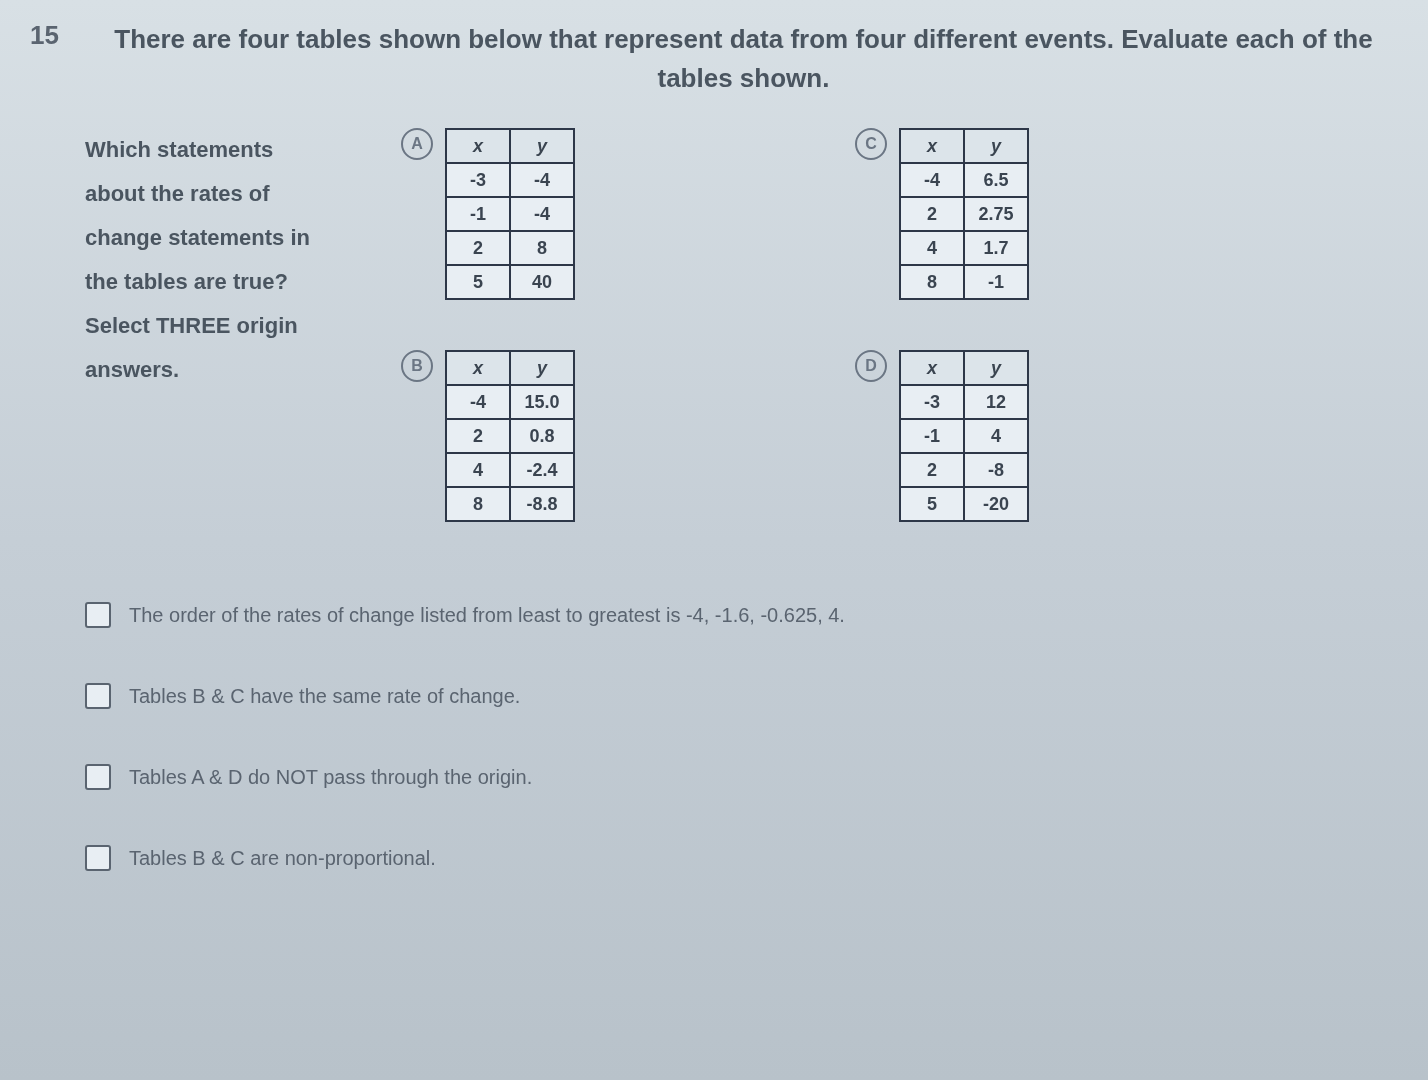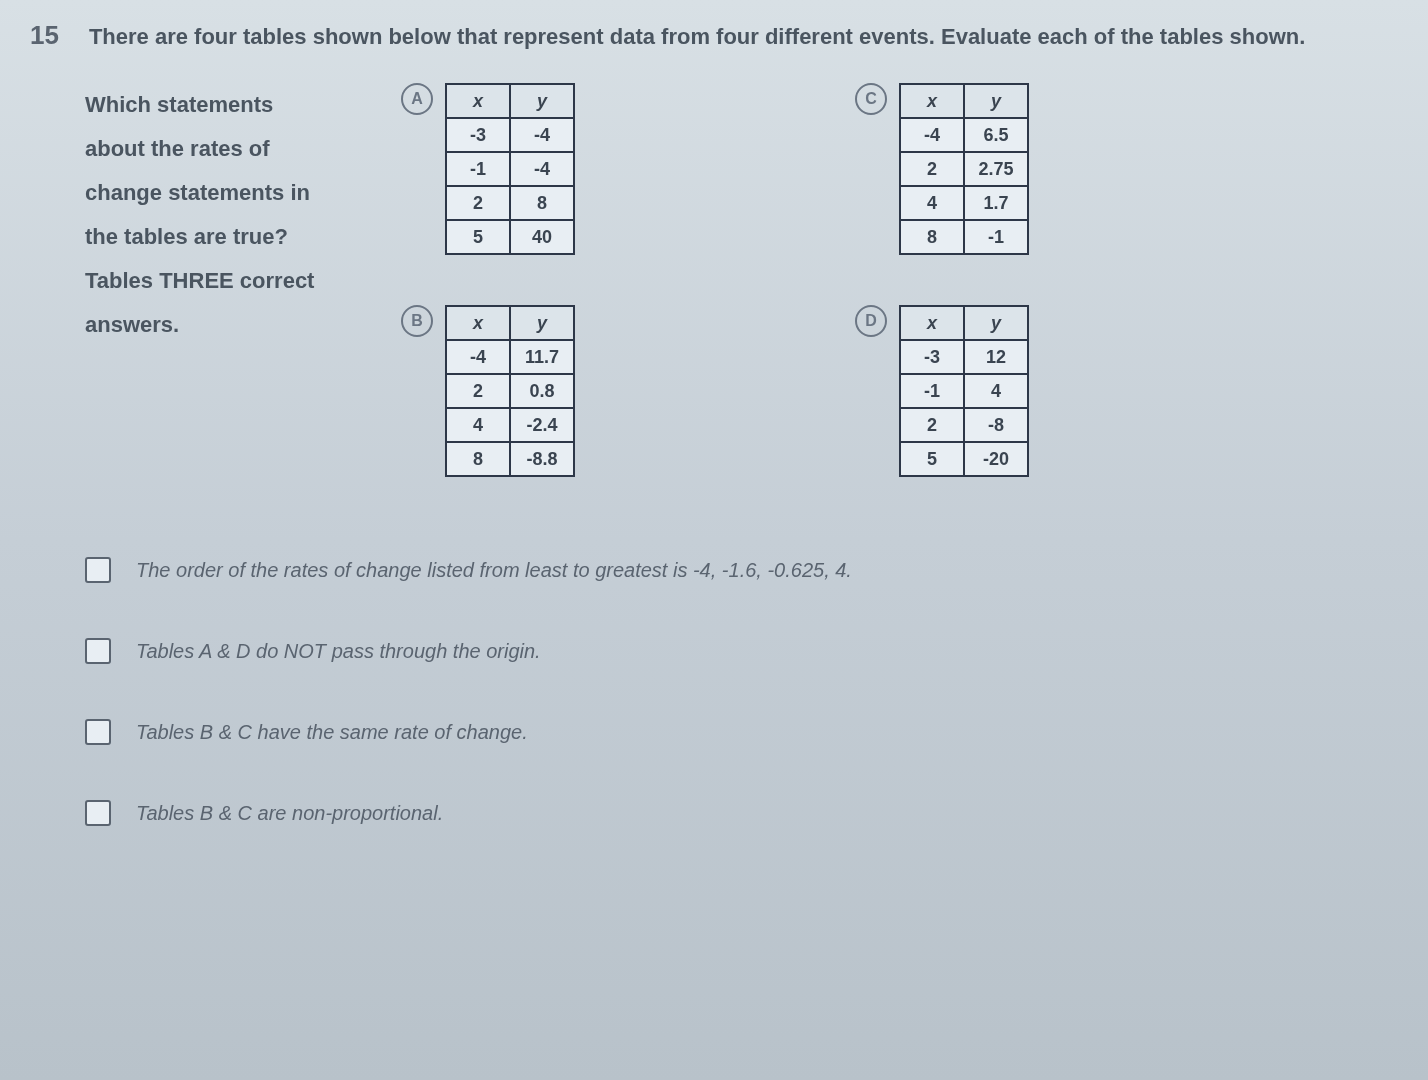--- a/index.html
+++ b/index.html
@@ -19,21 +19,21 @@
       text-align: center;
     }
     .question-number {
       font-size: 26px;
       font-weight: bold;
       color: #5a6470;
       margin-right: 30px;
       flex-shrink: 0;
     }
     .question-text {
-      font-size: 22px;
+      font-size: 26px;
       font-weight: bold;
       color: #4a5560;
       line-height: 1.5;
     }
     .content-row {
       display: flex;
       margin-left: 55px;
       gap: 36px;
       margin-bottom: 30px;
     }
@@ -83,23 +83,22 @@
     td {
       font-style: normal;
     }
     .answers {
       margin-left: 55px;
       margin-top: 80px;
     }
     .answer-row {
       display: flex;
       align-items: center;
-      gap: 25px;
+      gap: 18px;
       margin-bottom: 55px;
-      font-style: italic;
     }
     .checkbox {
       width: 22px;
       height: 22px;
       border: 2px solid #5a6470;
       border-radius: 3px;
       background: #e8eef3;
       flex-shrink: 0;
       cursor: pointer;
     }
@@ -124,21 +123,21 @@
   <div class="question-number">15</div>
   <div class="question-text">There are four tables shown below that represent data from four different events. Evaluate each of the tables shown.</div>
 </div>
 
 <div class="content-row">
   <div class="left-text">
     <div>Which statements</div>
     <div>about the rates of</div>
     <div>change statements in</div>
     <div>the tables are true?</div>
-    <div>Tables THREE correct</div>
+    <div>Select THREE origin</div>
     <div>answers.</div>
   </div>
 
   <div class="tables-section">
     <div class="tables-row">
       <div class="table-group">
         <div class="table-label">A</div>
         <table>
           <tbody>
               <tr>
@@ -198,21 +197,21 @@
       <div class="table-group">
         <div class="table-label">B</div>
         <table>
           <tbody>
               <tr>
                 <th>x</th>
                 <th>y</th>
               </tr>
           <tr>
                 <td>-4</td>
-                <td>11.7</td>
+                <td>15.0</td>
               </tr>
           <tr>
                 <td>2</td>
                 <td>0.8</td>
               </tr>
           <tr>
                 <td>4</td>
                 <td>-2.4</td>
               </tr>
           <tr>
@@ -254,23 +253,23 @@
   </div>
 </div>
 
 <div class="answers">
   <div class="answer-row">
     <div class="checkbox"></div>
     <div class="answer-text">The order of the rates of change listed from least to greatest is -4, -1.6, -0.625, 4.</div>
   </div>
   <div class="answer-row">
     <div class="checkbox"></div>
+    <div class="answer-text">Tables B &amp; C have the same rate of change.</div>
+  </div>
+  <div class="answer-row">
+    <div class="checkbox"></div>
     <div class="answer-text">Tables A &amp; D do NOT pass through the origin.</div>
   </div>
   <div class="answer-row">
     <div class="checkbox"></div>
-    <div class="answer-text">Tables B &amp; C have the same rate of change.</div>
-  </div>
-  <div class="answer-row">
-    <div class="checkbox"></div>
     <div class="answer-text">Tables B &amp; C are non-proportional.</div>
   </div>
 </div>
 
 </body></html>

